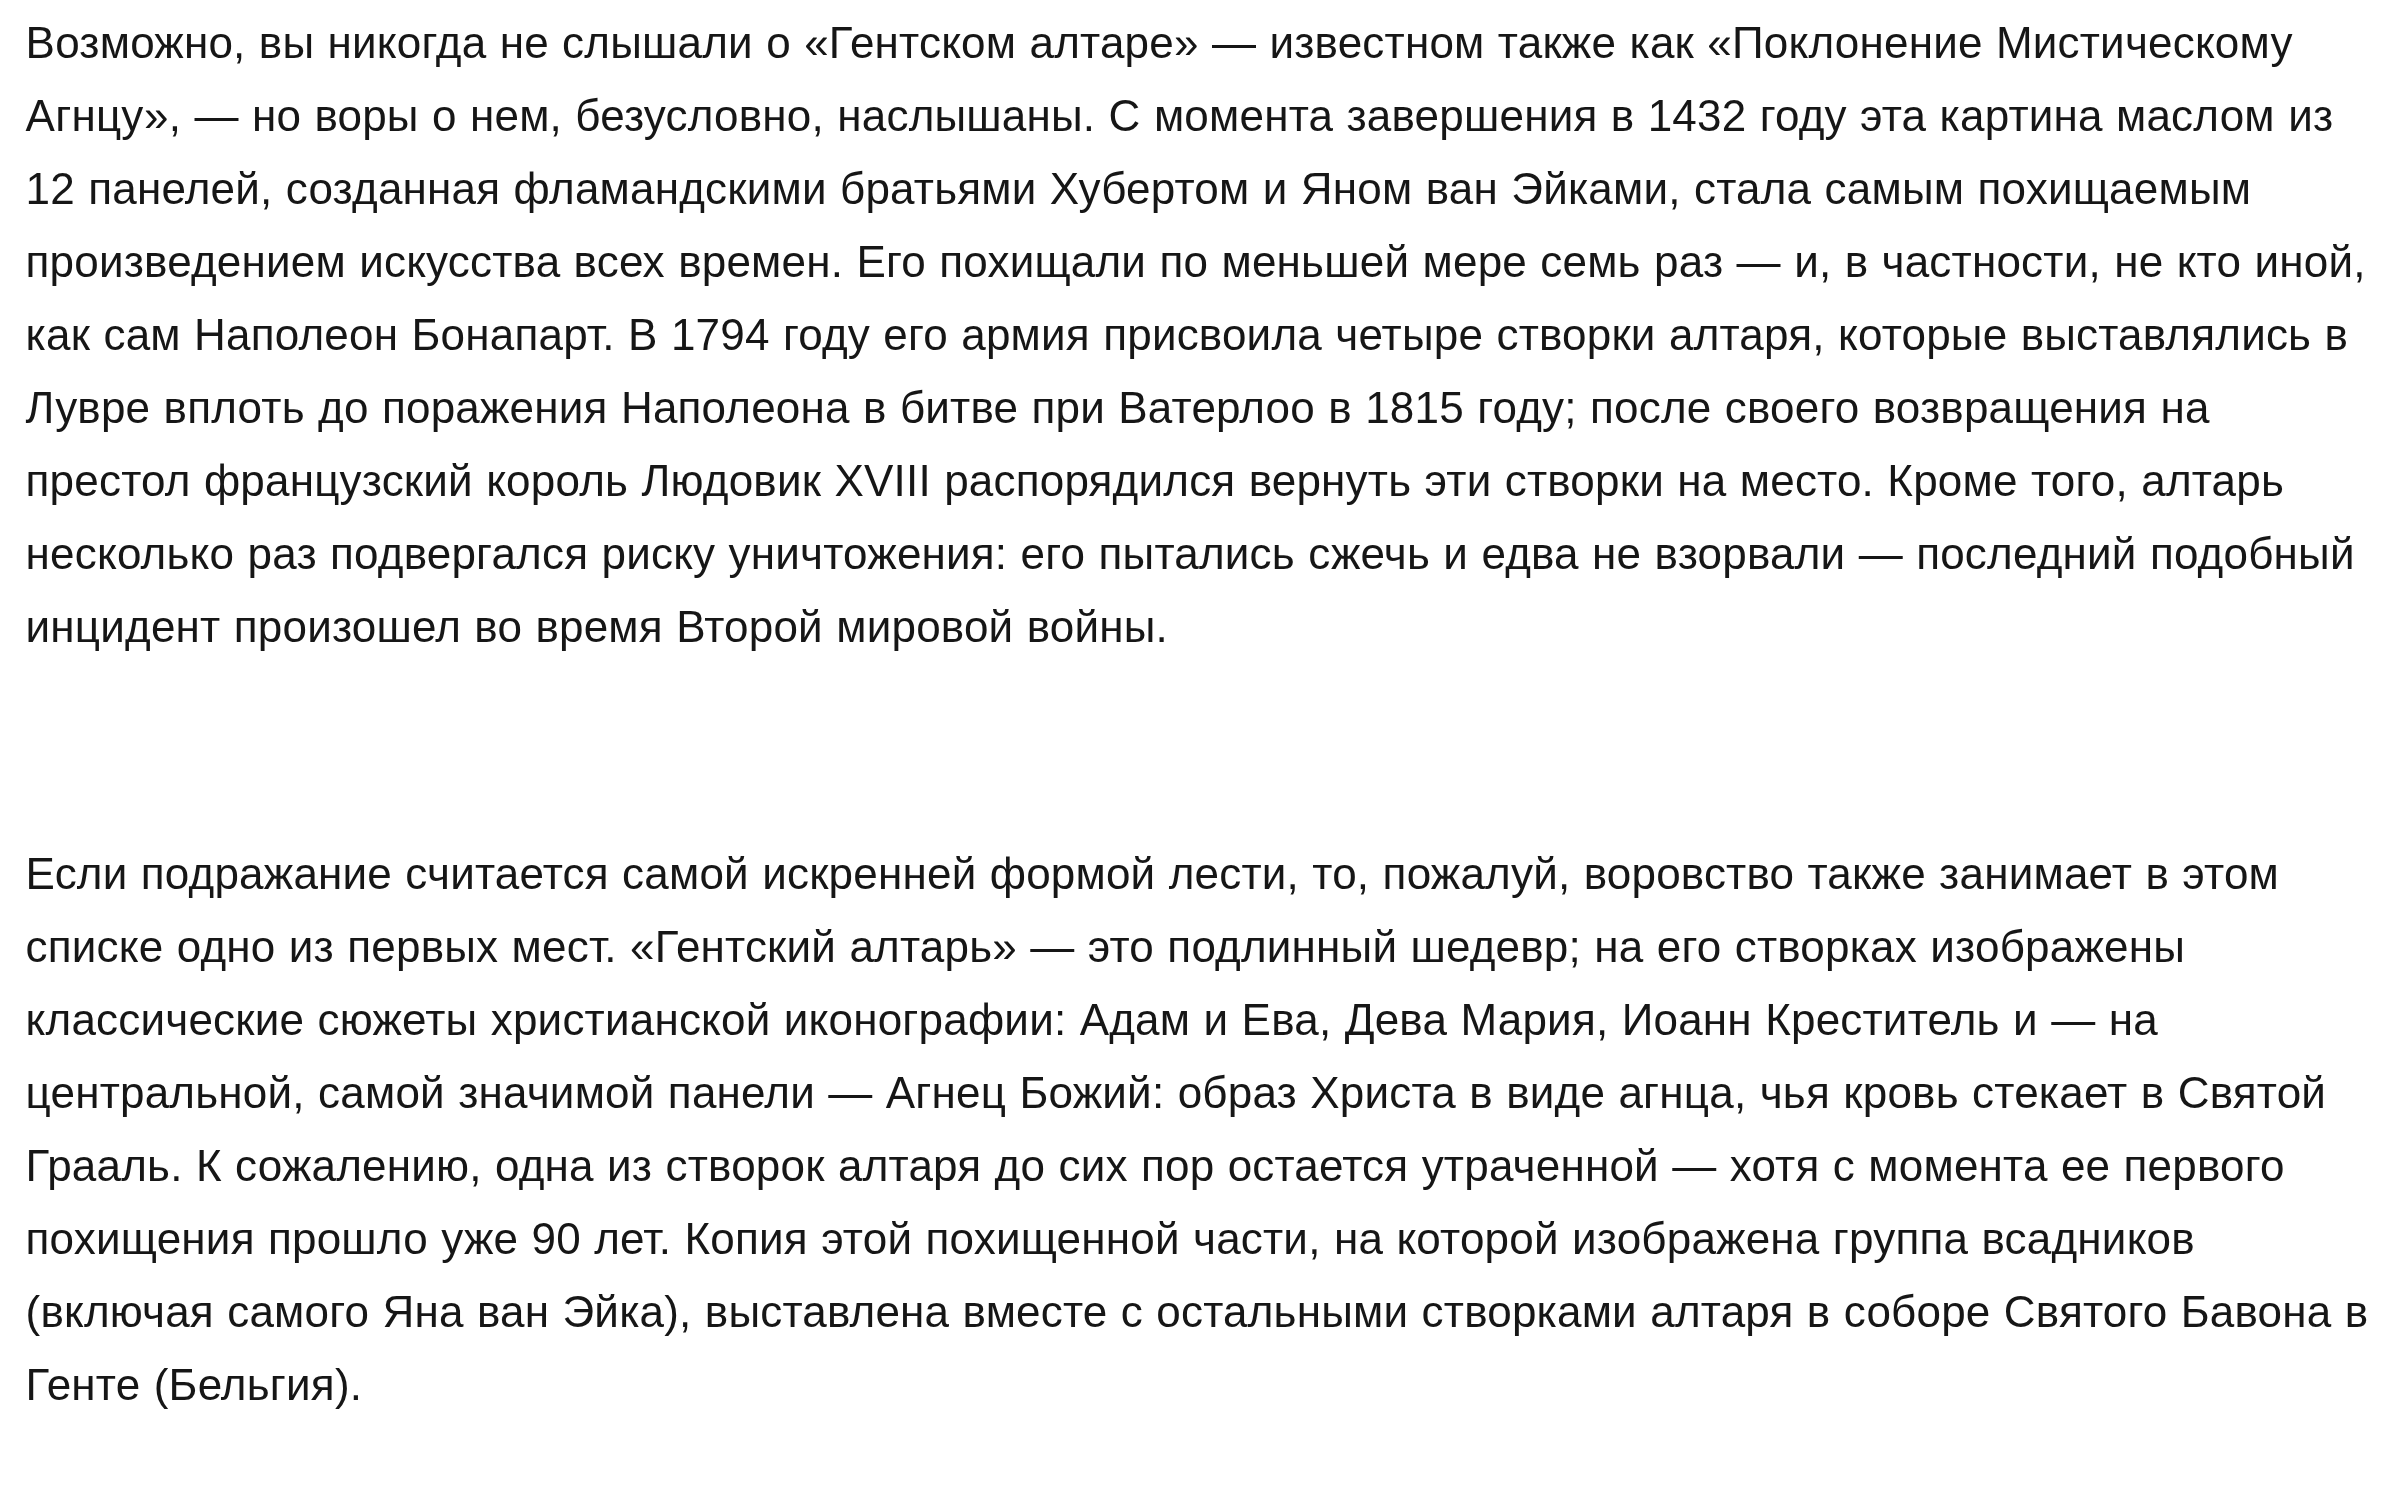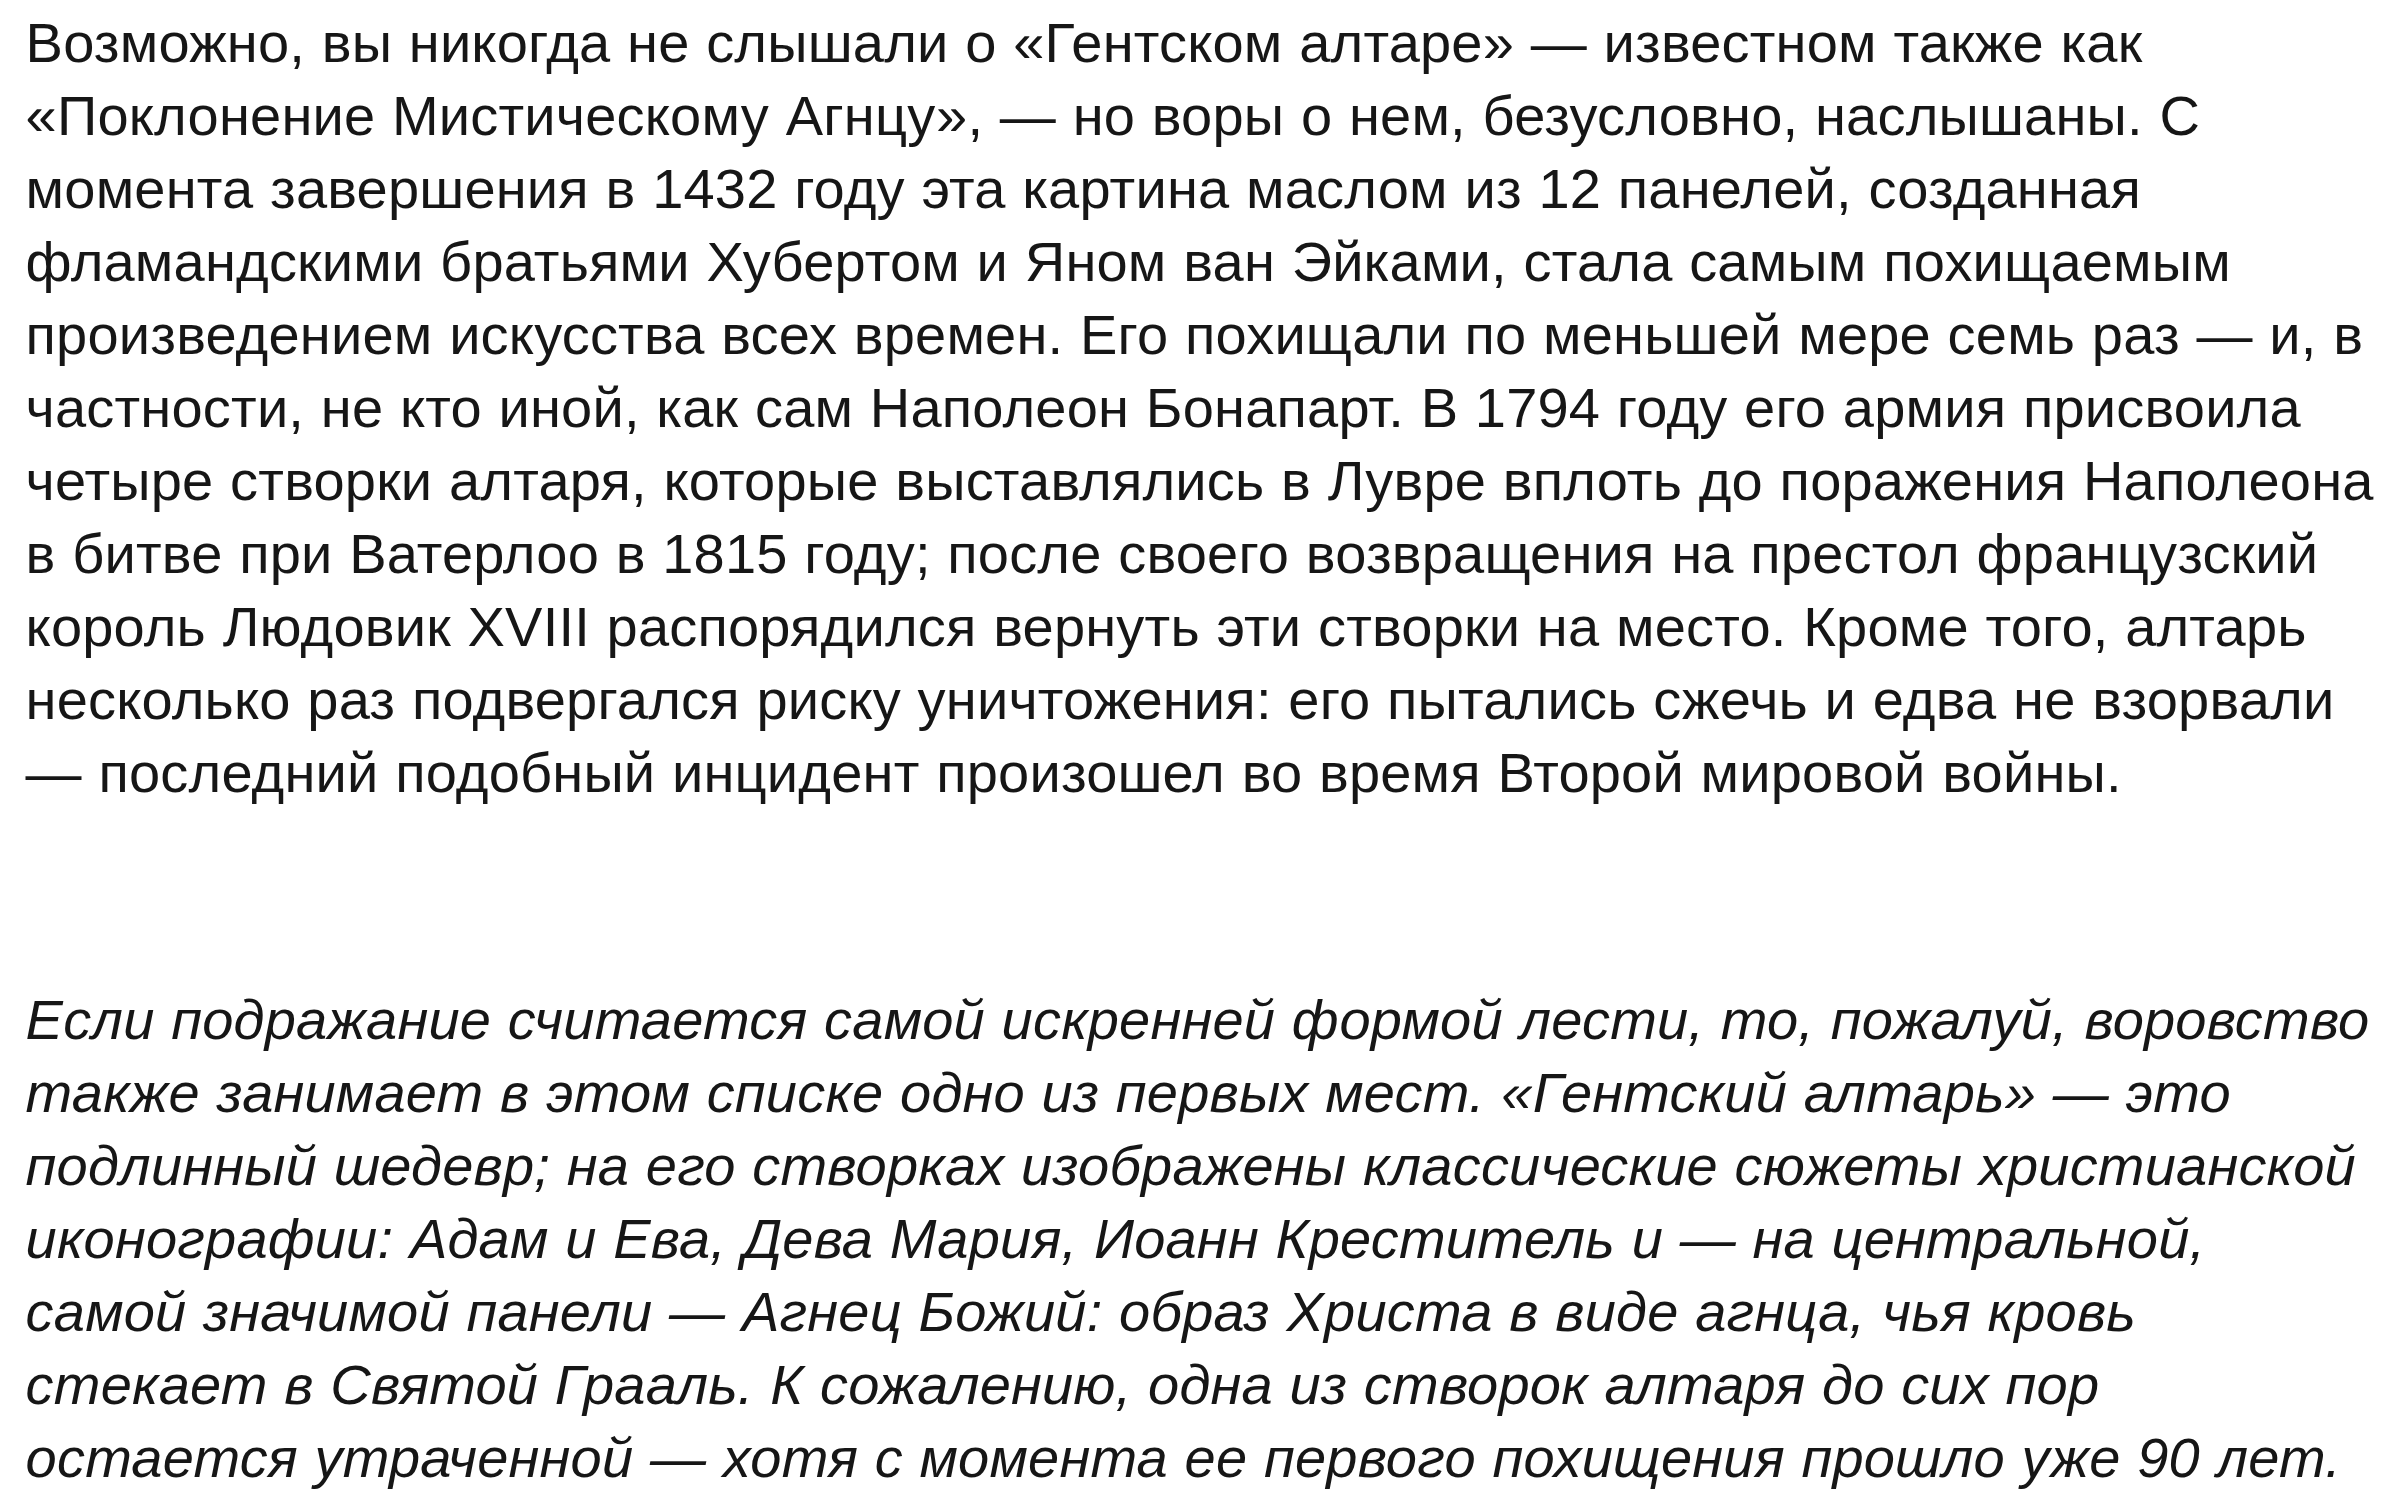--- a/index.html
+++ b/index.html
@@ -15,31 +15,30 @@
     font-family: "Liberation Sans", "DejaVu Sans", sans-serif;
   }
   .article {
     box-sizing: border-box;
     width: 100%;
     padding: 5.7px 26.5px 0 25.6px;
   }
   .article p {
     margin: 0 0 174px 0;
     max-width: 2355px;
-    font-size: 56px;
+    font-size: 44px;
     line-height: 73px;
     font-weight: 400;
     letter-spacing: 0.2px;
     color: #161616;
     text-align: left;
     word-spacing: 0.9px;
   }
   .article p:last-child {
     margin-bottom: 0;
-    font-style: italic;
   }
 </style>
 </head>
 <body>
 
 <div class="article">
   <p>Возможно, вы никогда не слышали о «Гентском алтаре» — известном также как «Поклонение Мистическому Агнцу», — но воры о нем, безусловно, наслышаны. С момента завершения в 1432 году эта картина маслом из 12 панелей, созданная фламандскими братьями Хубертом и Яном ван Эйками, стала самым похищаемым произведением искусства всех времен. Его похищали по меньшей мере семь раз — и, в частности, не кто иной, как сам Наполеон Бонапарт. В 1794 году его армия присвоила четыре створки алтаря, которые выставлялись в Лувре вплоть до поражения Наполеона в битве при Ватерлоо в 1815 году; после своего возвращения на престол французский король Людовик XVIII распорядился вернуть эти створки на место. Кроме того, алтарь несколько раз подвергался риску уничтожения: его пытались сжечь и едва не взорвали — последний подобный инцидент произошел во время Второй мировой войны.</p>
   <p>Если подражание считается самой искренней формой лести, то, пожалуй, воровство также занимает в этом списке одно из первых мест. «Гентский алтарь» — это подлинный шедевр; на его створках изображены классические сюжеты христианской иконографии: Адам и Ева, Дева Мария, Иоанн Креститель и — на центральной, самой значимой панели — Агнец Божий: образ Христа в виде агнца, чья кровь стекает в Святой Грааль. К сожалению, одна из створок алтаря до сих пор остается утраченной — хотя с момента ее первого похищения прошло уже 90 лет. Копия этой похищенной части, на которой изображена группа всадников (включая самого Яна ван Эйка), выставлена вместе с остальными створками алтаря в соборе Святого Бавона в Генте (Бельгия).</p>
 </div>
 

